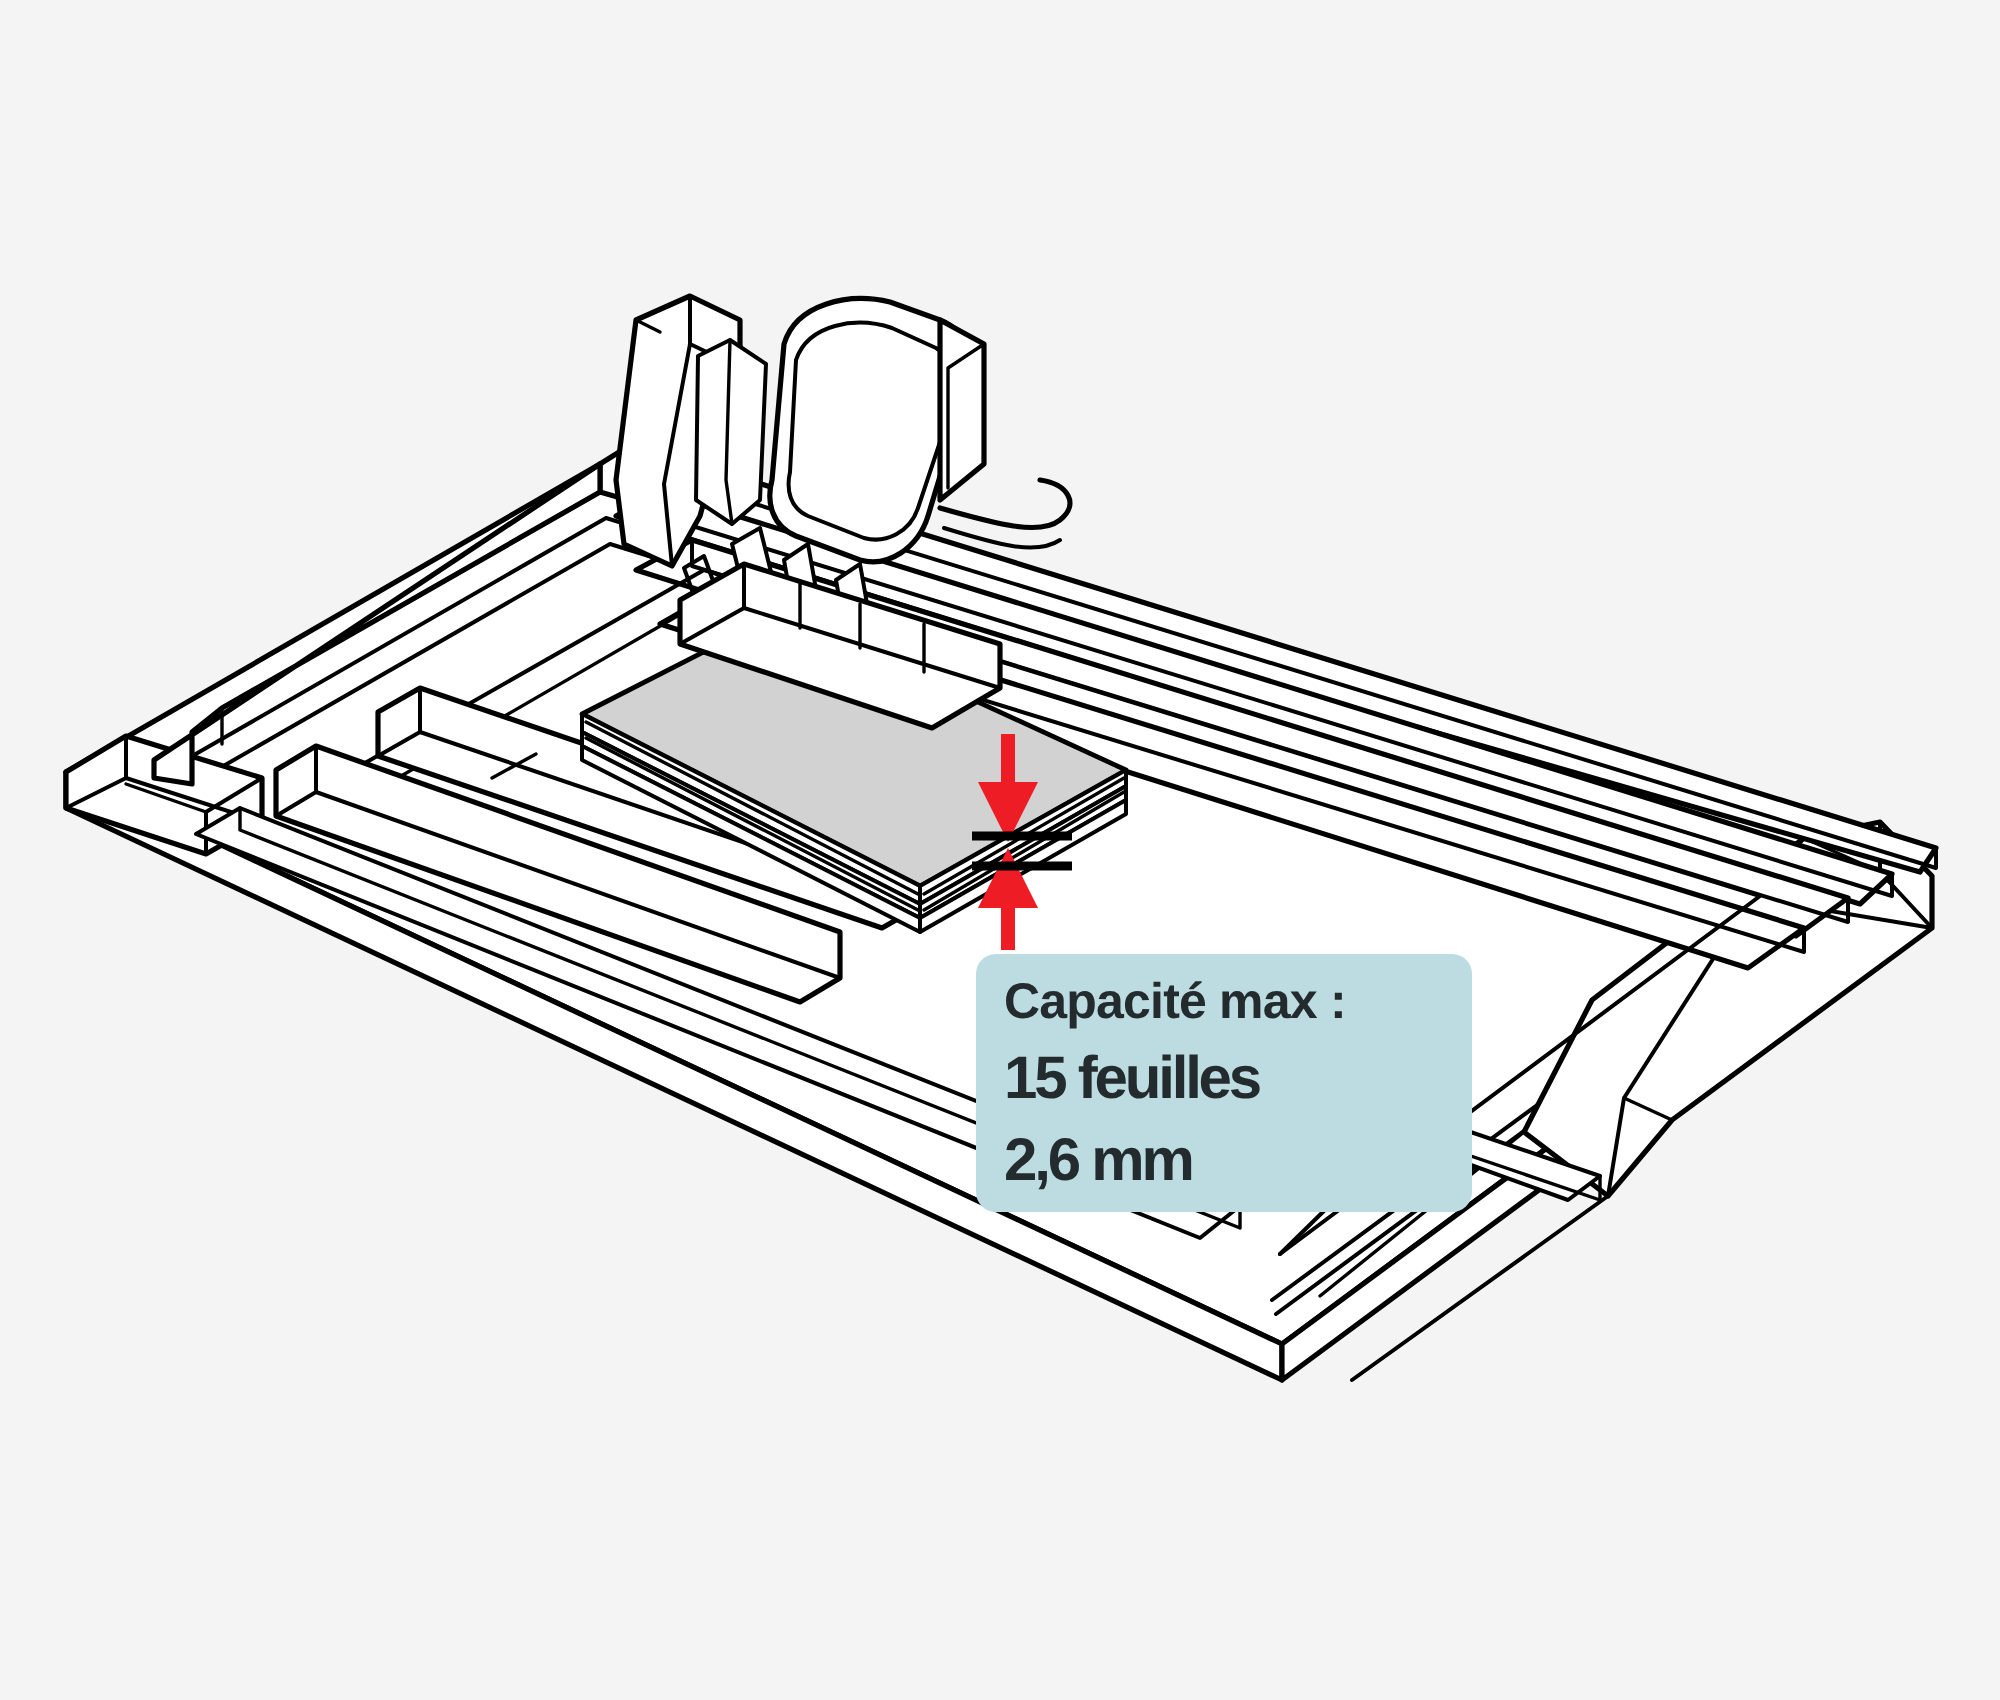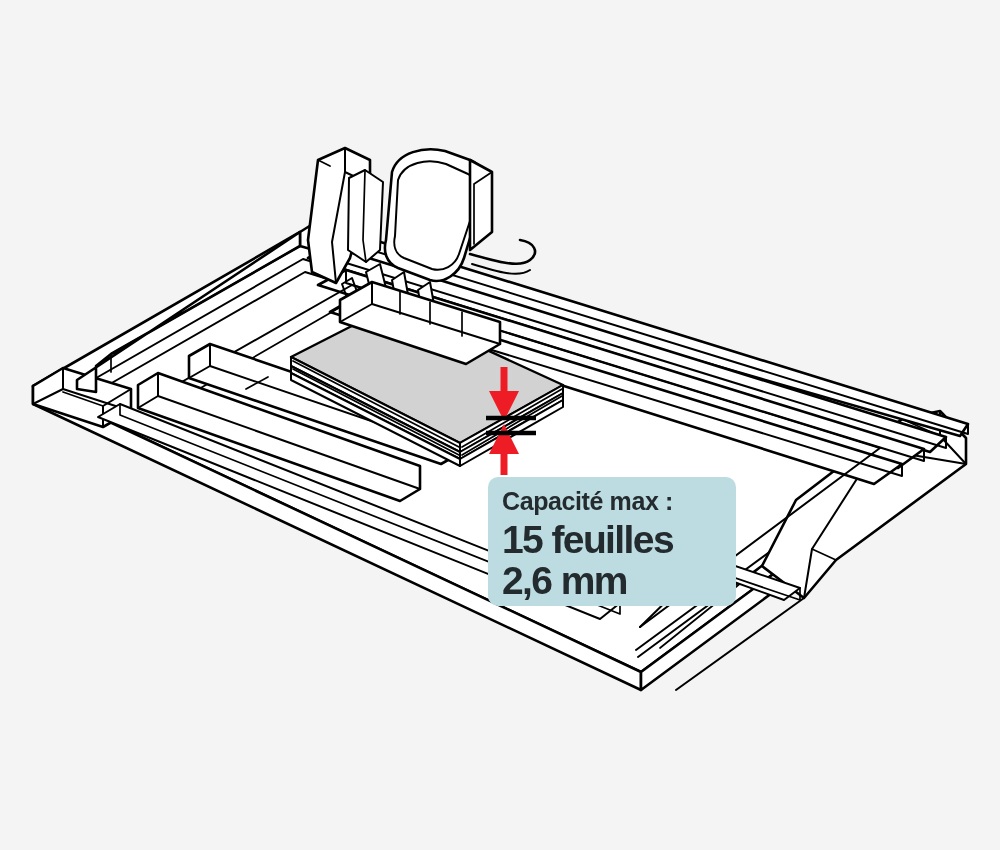--- a/index.html
+++ b/index.html
@@ -44,21 +44,21 @@
     color: #232b2e;
   }
   #callout .cap-title {
     font-size: 25px;
     font-weight: 600;
     line-height: 32px;
     letter-spacing: -0.4px;
     white-space: nowrap;
   }
   #callout .cap-line {
-    font-size: 39px;
+    font-size: 30px;
     font-weight: 800;
     line-height: 45px;
     letter-spacing: -1.6px;
     white-space: nowrap;
   }
   #callout .cap-line.second {
     margin-top: -4px;
   }
 </style>
 </head>

